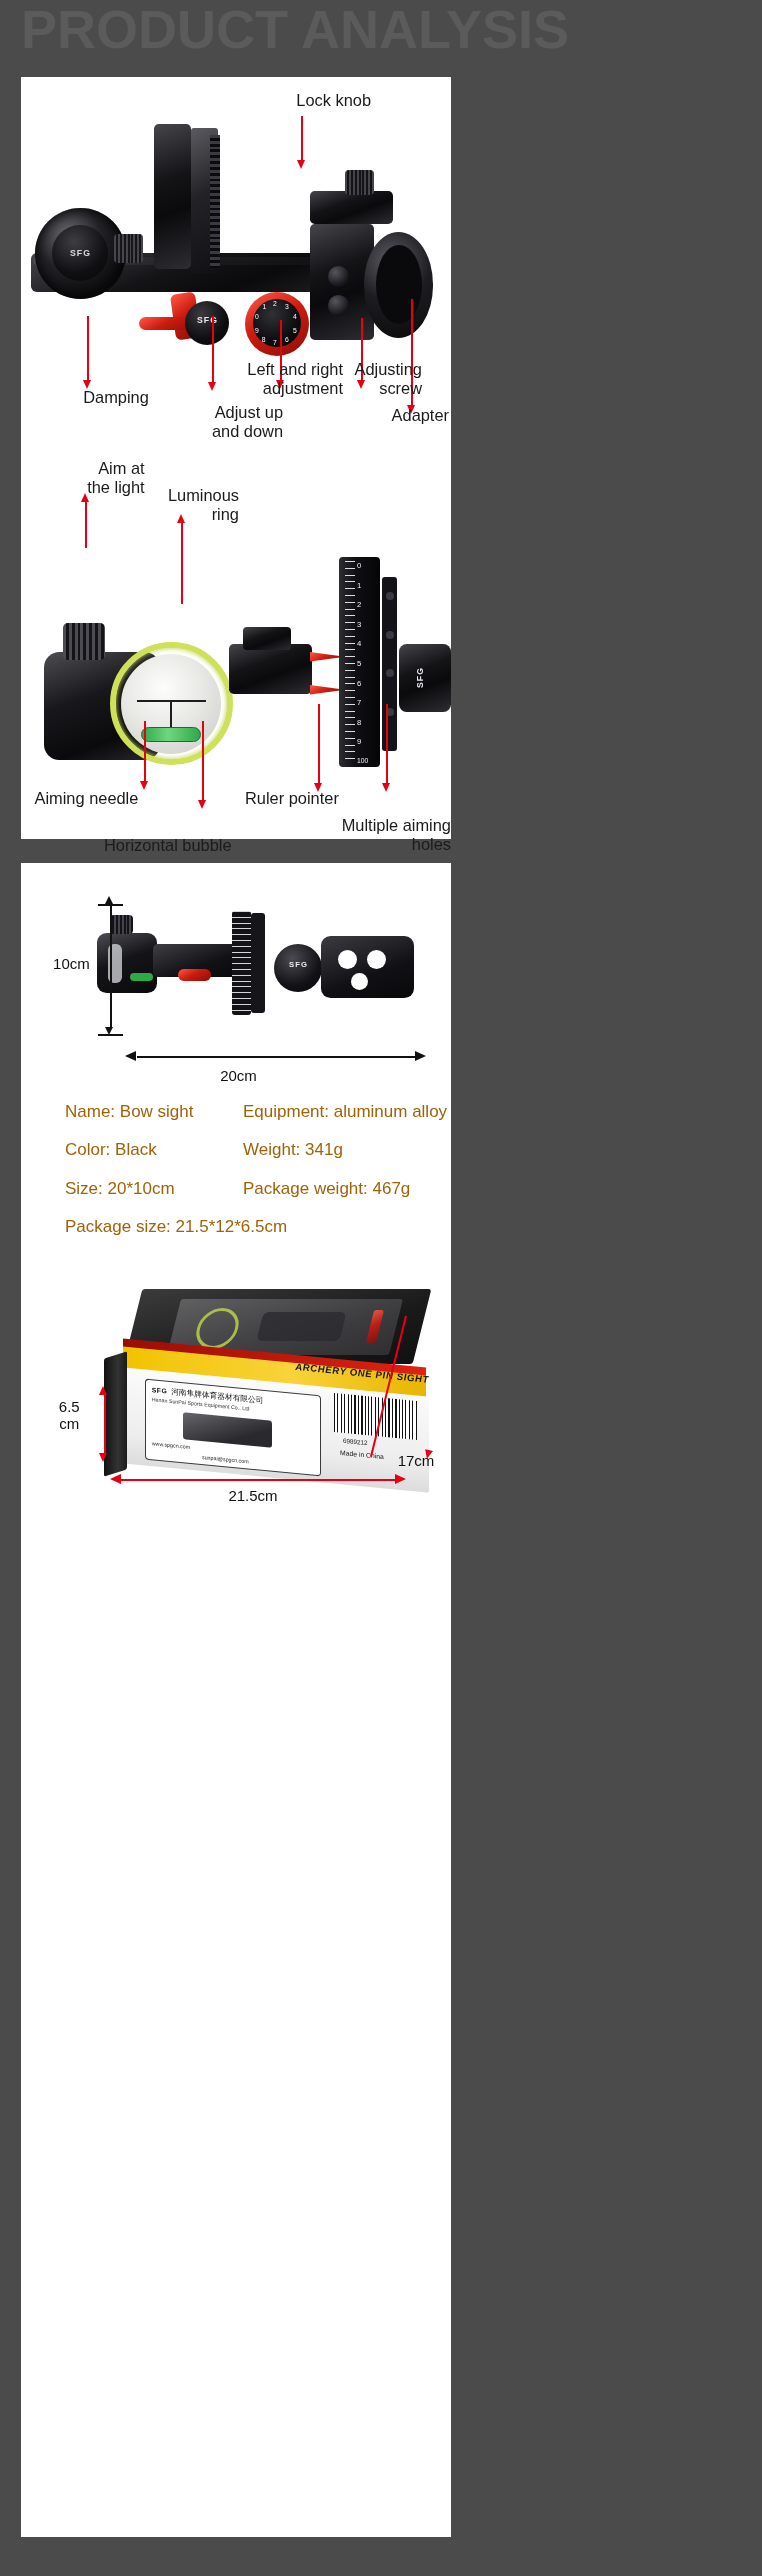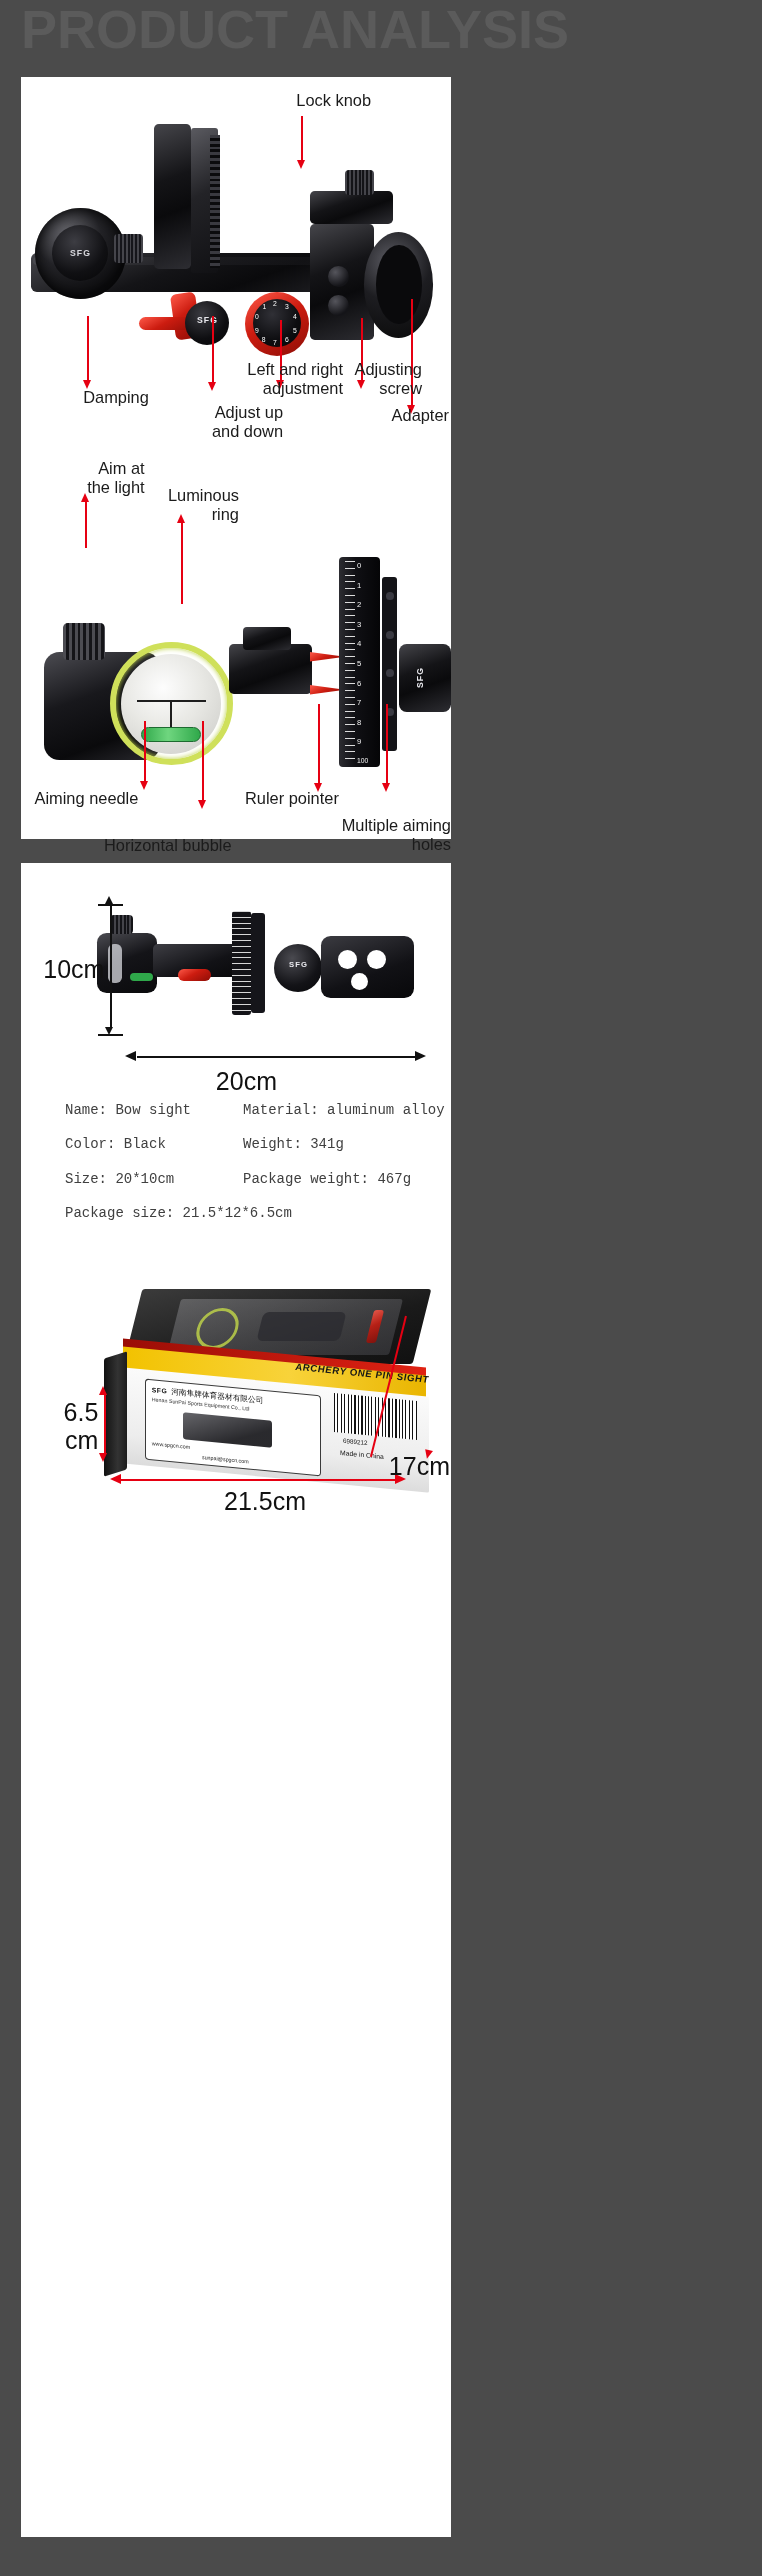--- a/index.html
+++ b/index.html
@@ -88,39 +88,39 @@
     font-size: 16.4px;
     line-height: 1.15;
     white-space: pre;
     font-family: "Liberation Sans", sans-serif;
   }
   .label.c { text-align: right; }
 
   
   .dim-label {
     position: absolute;
-    font-size: 25px;
+    font-size: 15px;
     color: #111;
     white-space: pre;
-    text-align: right;
+    text-align: center;
     line-height: 1.1;
   }
   .dimline { position: absolute; background: #111; }
   .dimline.h { height: 1.9px; }
   .dimline.v { width: 1.9px; }
   .caphead { position: absolute; width: 0; height: 0; }
 
   .spec-grid {
     position: absolute;
     left: 44px;
     top: 1172px;
     width: 386px;
   }
   .spec-row { display: flex; margin-bottom: 18.3px; }
-  .spec-cell { font-size: 14px; color: #404040; font-family: Liberation Mono, monospace; }
+  .spec-cell { font-size: 17px; color: #a16207; }
   .spec-cell.left { width: 178px; }
   .note {
     position: absolute;
     left: 44px;
     top: 1309px;
     width: 386px;
     font-size: 10px;
     color: #2b2b2b;
     line-height: 1.45;
     text-align: center;
@@ -330,21 +330,21 @@
   <div class="dim-label" style="left:17.4px;top:93px;width:66px;">10cm</div>
 
   <div class="dimline h" style="left:116px;top:193px;width:280px;"></div>
   <div class="caphead" style="left:104px;top:188px;border-top:5.8px solid transparent;border-bottom:5.8px solid transparent;border-right:11.6px solid #111;"></div>
   <div class="caphead" style="left:394px;top:188px;border-top:5.8px solid transparent;border-bottom:5.8px solid transparent;border-left:11.6px solid #111;"></div>
   <div class="dim-label" style="left:179px;top:205px;width:77px;">20cm</div>
 
   <div class="spec-grid" style="top:239px;">
     <div class="spec-row">
       <div class="spec-cell left">Name: Bow sight</div>
-      <div class="spec-cell">Material: aluminum alloy</div>
+      <div class="spec-cell">Equipment: aluminum alloy</div>
     </div>
     <div class="spec-row">
       <div class="spec-cell left">Color: Black</div>
       <div class="spec-cell">Weight: 341g</div>
     </div>
     <div class="spec-row">
       <div class="spec-cell left">Size: 20*10cm</div>
       <div class="spec-cell">Package weight: 467g</div>
     </div>
     <div class="spec-row">

